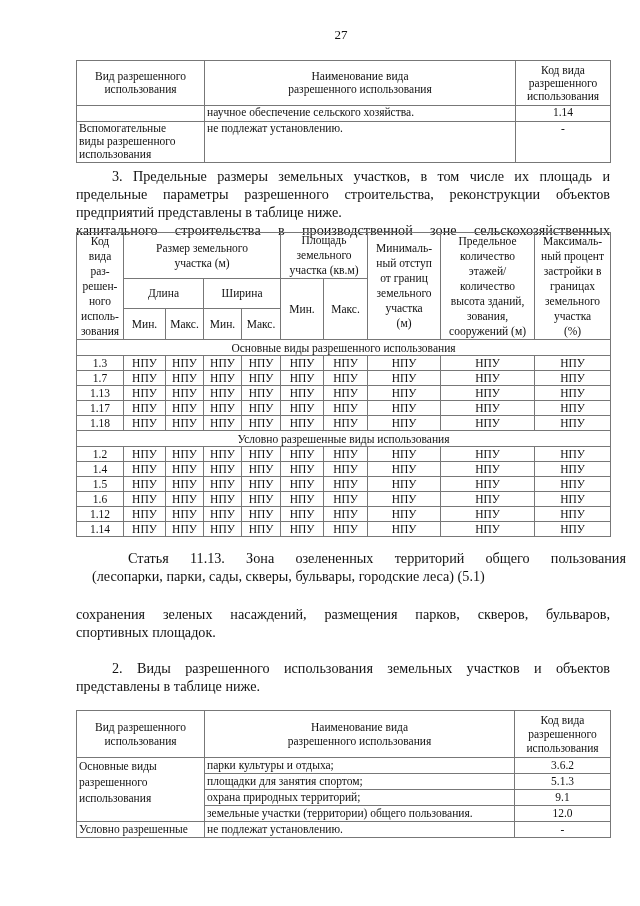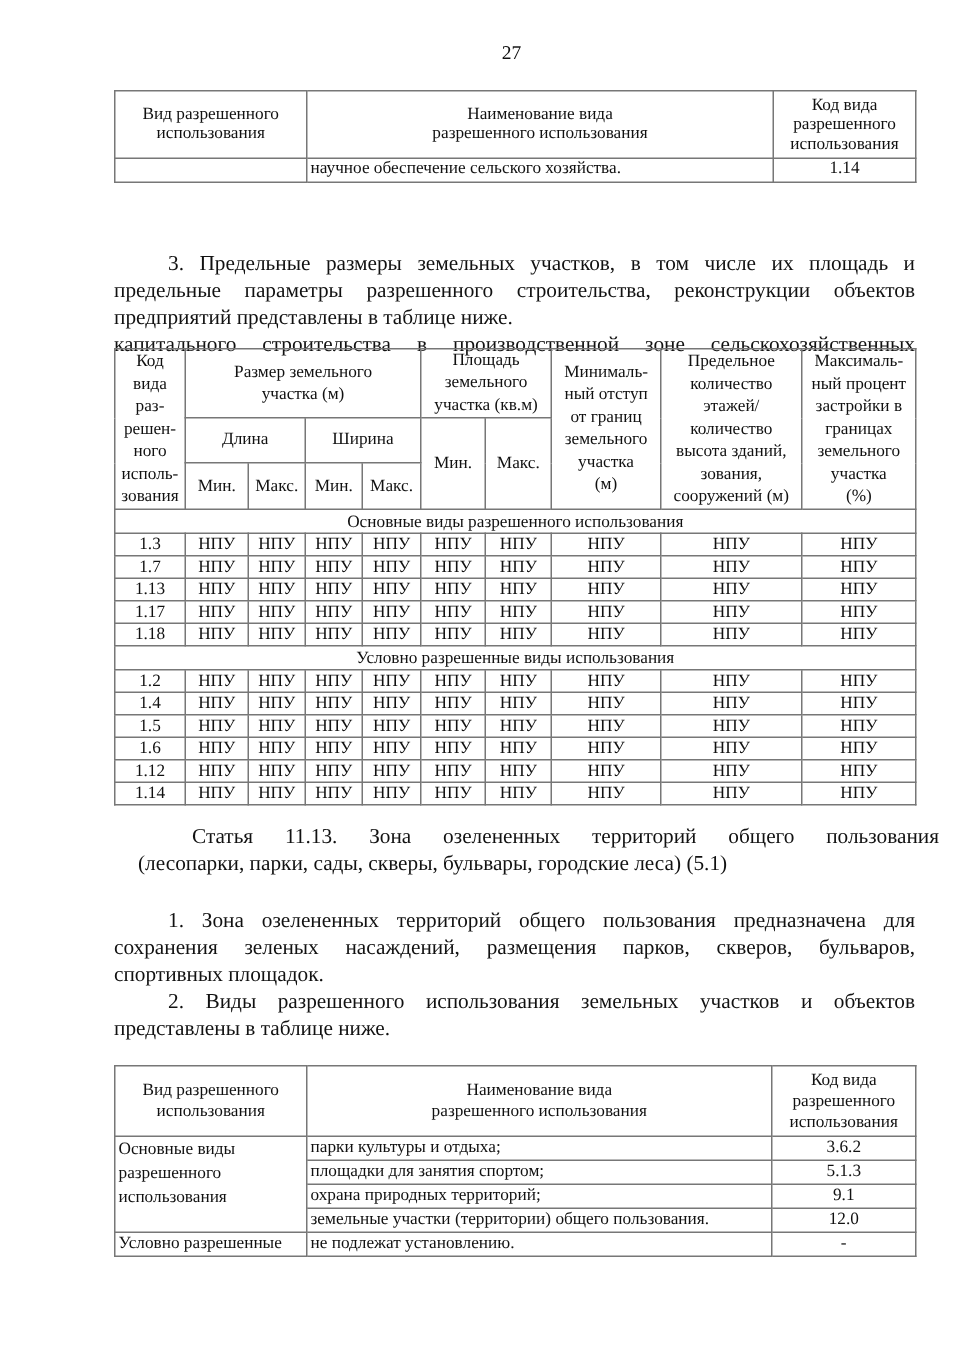--- a/index.html
+++ b/index.html
@@ -73,20 +73,29 @@
     <th>
       <div>Код вида</div>
       <div>разрешенного</div>
       <div>использования</div>
     </th>
   </tr>
   <tr style="height:16px">
     <td></td>
     <td>научное обеспечение сельского хозяйства.</td>
     <td class="c">1.14</td>
+  </tr>
+  <tr style="height:41px">
+    <td>
+      <div>Вспомогательные</div>
+      <div>виды разрешенного</div>
+      <div>использования</div>
+    </td>
+    <td>не подлежат установлению.</td>
+    <td class="c">-</td>
   </tr>
 </tbody>
   </table>
 
 <div class="para" style="top:167px">
   <span class="line indent">3. Предельные размеры земельных участков, в том числе их площадь и</span>
   <span class="line">предельные параметры разрешенного строительства, реконструкции объектов</span>
   <span class="line last">предприятий представлены в таблице ниже.</span>
   <span class="line">капитального строительства в производственной зоне сельскохозяйственных</span>
 </div>
@@ -305,21 +314,20 @@
       </tr>
     </tbody>
 </table>
 
 <div class="heading">
   <span class="line first">Статья 11.13. Зона озелененных территорий общего пользования</span>
   <span class="line">(лесопарки, парки, сады, скверы, бульвары, городские леса) (5.1)</span>
 </div>
 
 <div class="para" style="top:605px">
-  <span class="line indent">1. Зона озелененных территорий общего пользования предназначена для</span>
   <span class="line">сохранения зеленых насаждений, размещения парков, скверов, бульваров,</span>
   <span class="line last">спортивных площадок.</span>
 </div>
 <div class="para" style="top:659px">
   <span class="line indent">2. Виды разрешенного использования земельных участков и объектов</span>
   <span class="line last">представлены в таблице ниже.</span>
 </div>
 
 <table class="t3">
   <colgroup>

